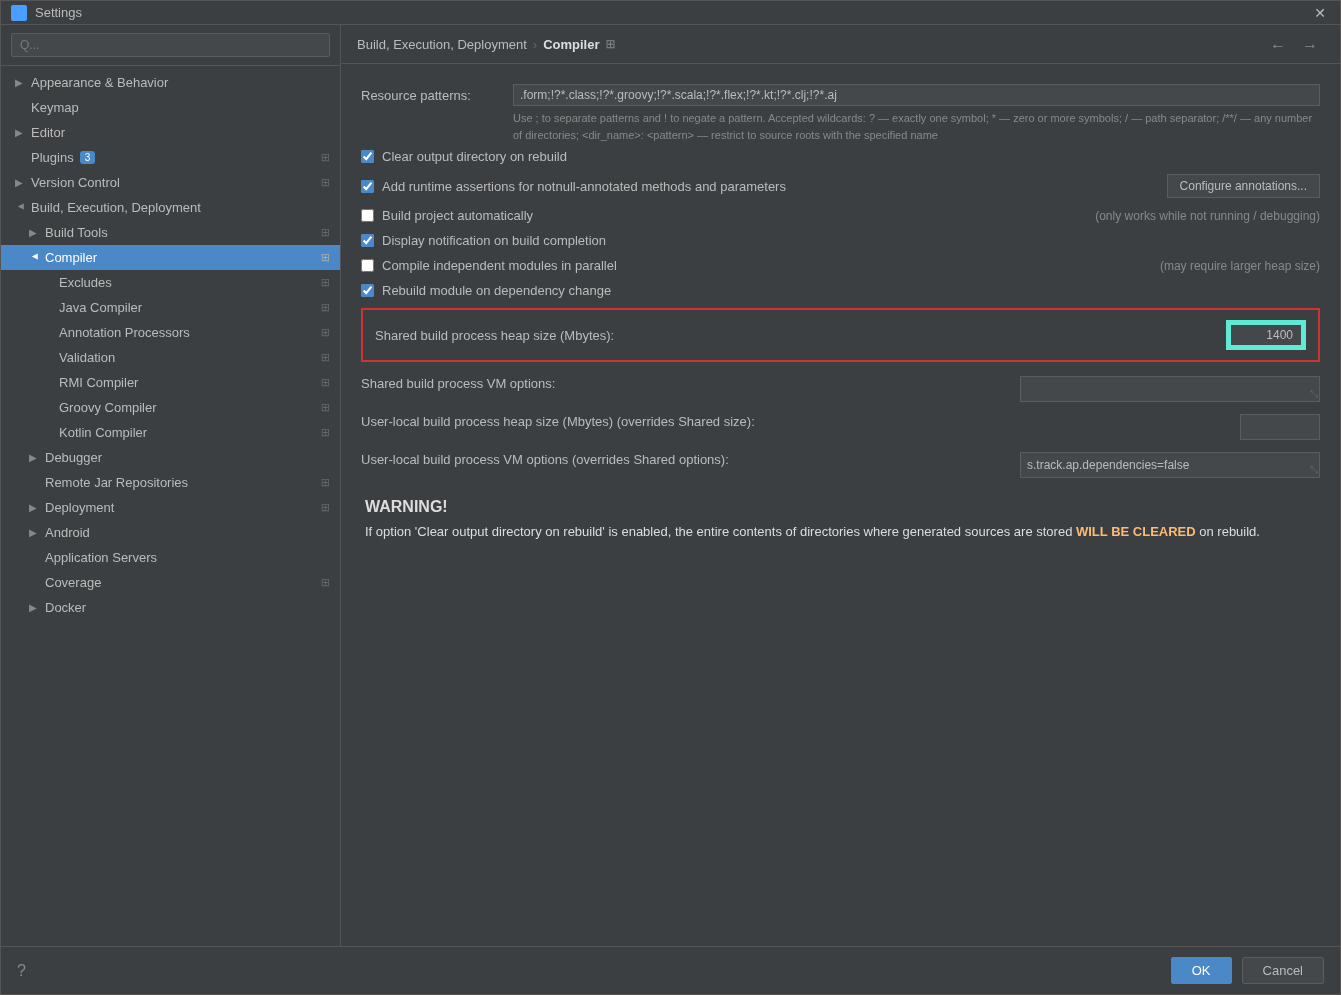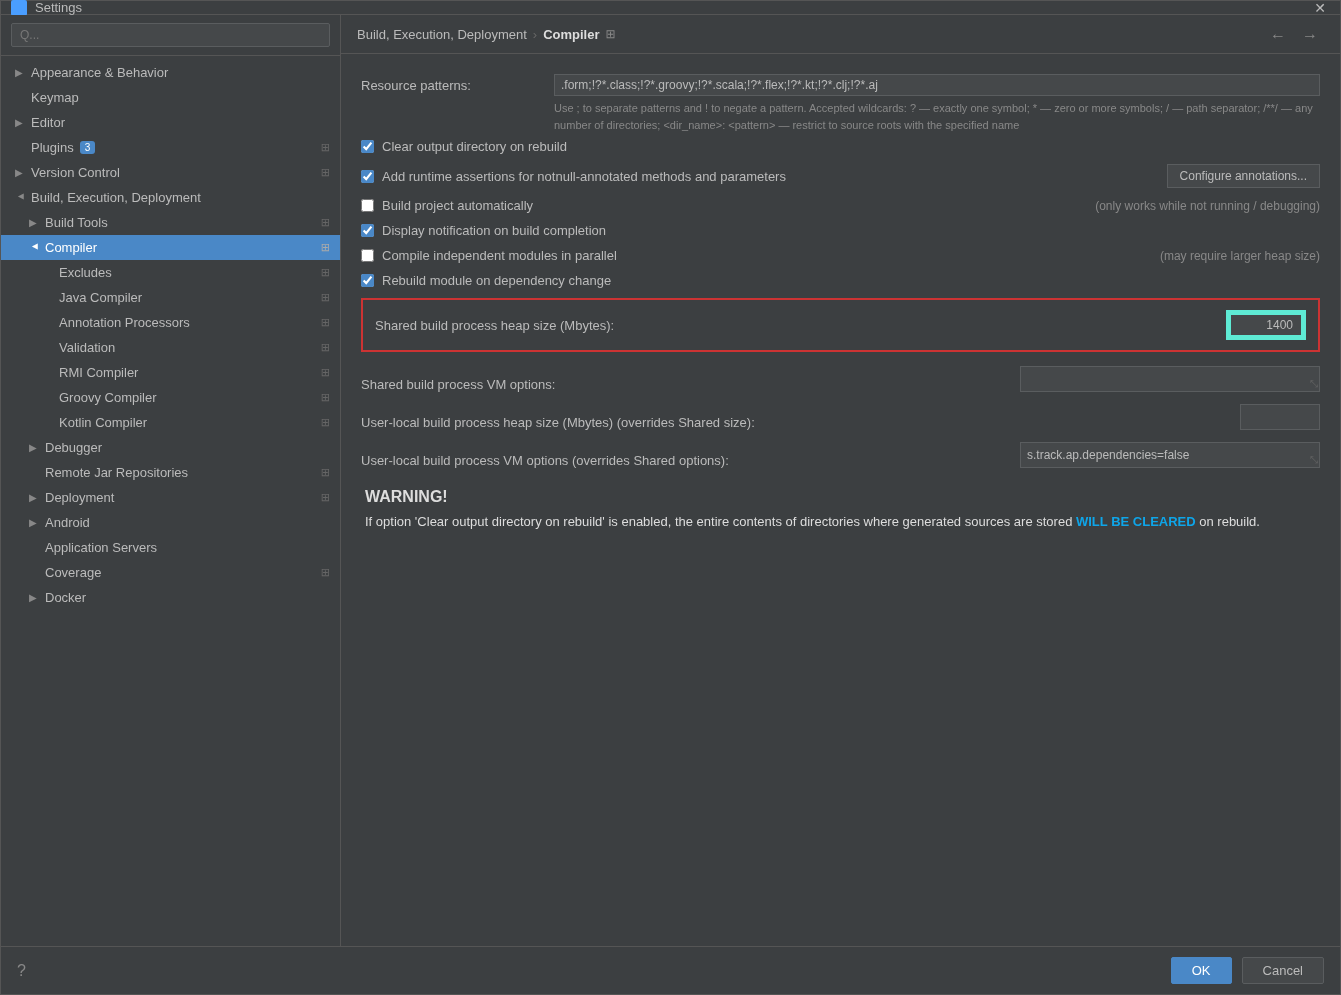--- a/index.html
+++ b/index.html
@@ -1,20 +1,20 @@
 <!DOCTYPE html>
 <html><head>
   <meta charset="utf-8">
   <style>
     * { box-sizing: border-box; margin: 0; padding: 0; }
     body { font-family: 'Segoe UI', Arial, sans-serif; font-size: 13px; background: #3c3f41; color: #bbbbbb; }
 
     .window { width: 1341px; height: 995px; background: #3c3f41; display: flex; flex-direction: column; border: 1px solid #555; }
 
-    .titlebar { background: #3c3f41; height: 14px; display: flex; align-items: center; padding: 0 10px; border-bottom: 1px solid #555; flex-shrink: 0; }
+    .titlebar { background: #3c3f41; height: 24px; display: flex; align-items: center; padding: 0 10px; border-bottom: 1px solid #555; flex-shrink: 0; }
     .titlebar-icon { width: 16px; height: 16px; margin-right: 8px; background: #4a9eff; border-radius: 2px; flex-shrink: 0; }
     .titlebar-title { color: #bbbbbb; font-size: 13px; flex: 1; }
     .titlebar-close { width: 20px; height: 20px; display: flex; align-items: center; justify-content: center; color: #bbbbbb; cursor: pointer; font-size: 14px; }
 
     .content { display: flex; flex: 1; overflow: hidden; }
 
     
     .sidebar { width: 340px; background: #3c3f41; border-right: 1px solid #555; display: flex; flex-direction: column; flex-shrink: 0; }
     .search-box { padding: 8px 10px; border-bottom: 1px solid #555; }
     .search-input { width: 100%; background: #45484a; border: 1px solid #5a5d5f; color: #bbbbbb; padding: 4px 8px; font-size: 12px; border-radius: 2px; outline: none; }
@@ -38,45 +38,45 @@
     .breadcrumb-bar { padding: 8px 16px; border-bottom: 1px solid #555; display: flex; align-items: center; justify-content: space-between; }
     .breadcrumb { display: flex; align-items: center; gap: 6px; font-size: 13px; color: #bbbbbb; }
     .breadcrumb-sep { color: #666; }
     .breadcrumb-current { font-weight: bold; color: #ddd; }
     .nav-buttons { display: flex; gap: 4px; }
     .nav-btn { background: none; border: none; color: #888; cursor: pointer; font-size: 16px; padding: 2px 6px; }
 
     .settings-content { flex: 1; overflow-y: auto; padding: 20px 20px 20px 20px; }
     .resource-row { display: flex; align-items: flex-start; gap: 12px; margin-bottom: 6px; }
     .resource-label { color: #bbbbbb; font-size: 13px; white-space: nowrap; padding-top: 4px; min-width: 140px; }
-    .resource-input-wrap { flex: 1; position: relative; margin-left: 41px; }
+    .resource-input-wrap { flex: 1; position: relative; }
     .resource-input { background: #45484a; border: 1px solid #5a5d5f; color: #bbbbbb; padding: 3px 6px; font-size: 12px; width: 100%; outline: none; }
     .resource-hint { color: #888; font-size: 11px; margin-top: 4px; line-height: 1.5; }
 
     .checkbox-row { display: flex; align-items: center; gap: 8px; margin-bottom: 10px; }
     .checkbox-row label { color: #bbbbbb; font-size: 13px; cursor: pointer; }
     .checkbox-row .btn-right { margin-left: auto; }
 
     input[type="checkbox"] { accent-color: #4a88c7; width: 13px; height: 13px; cursor: pointer; }
 
     .config-btn { background: #45484a; border: 1px solid #5a5d5f; color: #bbbbbb; padding: 4px 12px; font-size: 12px; cursor: pointer; border-radius: 0; }
 
     .highlighted-row { border: 2px solid #cc3333; padding: 10px 12px; margin-bottom: 14px; display: flex; align-items: center; background: #3c3f41; }
     .highlighted-row .hl-label { color: #bbbbbb; font-size: 13px; flex: 1; }
     .highlighted-row .hl-input { background: #45484a; border: 5px solid #5eead4; color: #bbbbbb; padding: 3px 8px; font-size: 12px; width: 80px; text-align: right; outline: none; }
 
-    .vm-row { display: flex; align-items: flex-end; gap: 18px; margin-bottom: 12px; }
+    .vm-row { display: flex; align-items: flex-start; gap: 18px; margin-bottom: 12px; }
     .vm-row .vm-label { color: #bbbbbb; font-size: 13px; flex: 1; }
     .vm-row .vm-input { background: #45484a; border: 1px solid #5a5d5f; color: #bbbbbb; padding: 3px 6px; font-size: 12px; flex: 0 0 300px; height: 26px; outline: none; position: relative; }
     .expand-icon { position: absolute; right: 2px; bottom: 2px; color: #666; font-size: 10px; }
 
     .warning-section { margin-top: 20px; padding: 0 4px; }
     .warning-title { color: #ddd; font-weight: bold; font-size: 16px; margin-bottom: 6px; }
     .warning-text { color: #ddd; font-size: 13px; line-height: 1.6; }
-    .warning-text strong { color: #0ea5e9; }
+    .warning-text strong { color: #fdba74; }
 
     .footer { height: 48px; background: #3c3f41; border-top: 1px solid #555; display: flex; align-items: center; justify-content: space-between; padding: 0 16px; flex-shrink: 0; }
     .footer-left { color: #888; font-size: 16px; cursor: pointer; }
     .footer-right { display: flex; gap: 10px; }
     .footer-btn { padding: 5px 20px; font-size: 13px; border-radius: 2px; cursor: pointer; border: 1px solid #5a5d5f; }
     .footer-btn.primary { background: #4a88c7; border-color: #4a88c7; color: white; }
     .footer-btn.secondary { background: #45484a; color: #bbbbbb; }
 
     ::-webkit-scrollbar { width: 6px; }
     ::-webkit-scrollbar-track { background: #3c3f41; }

